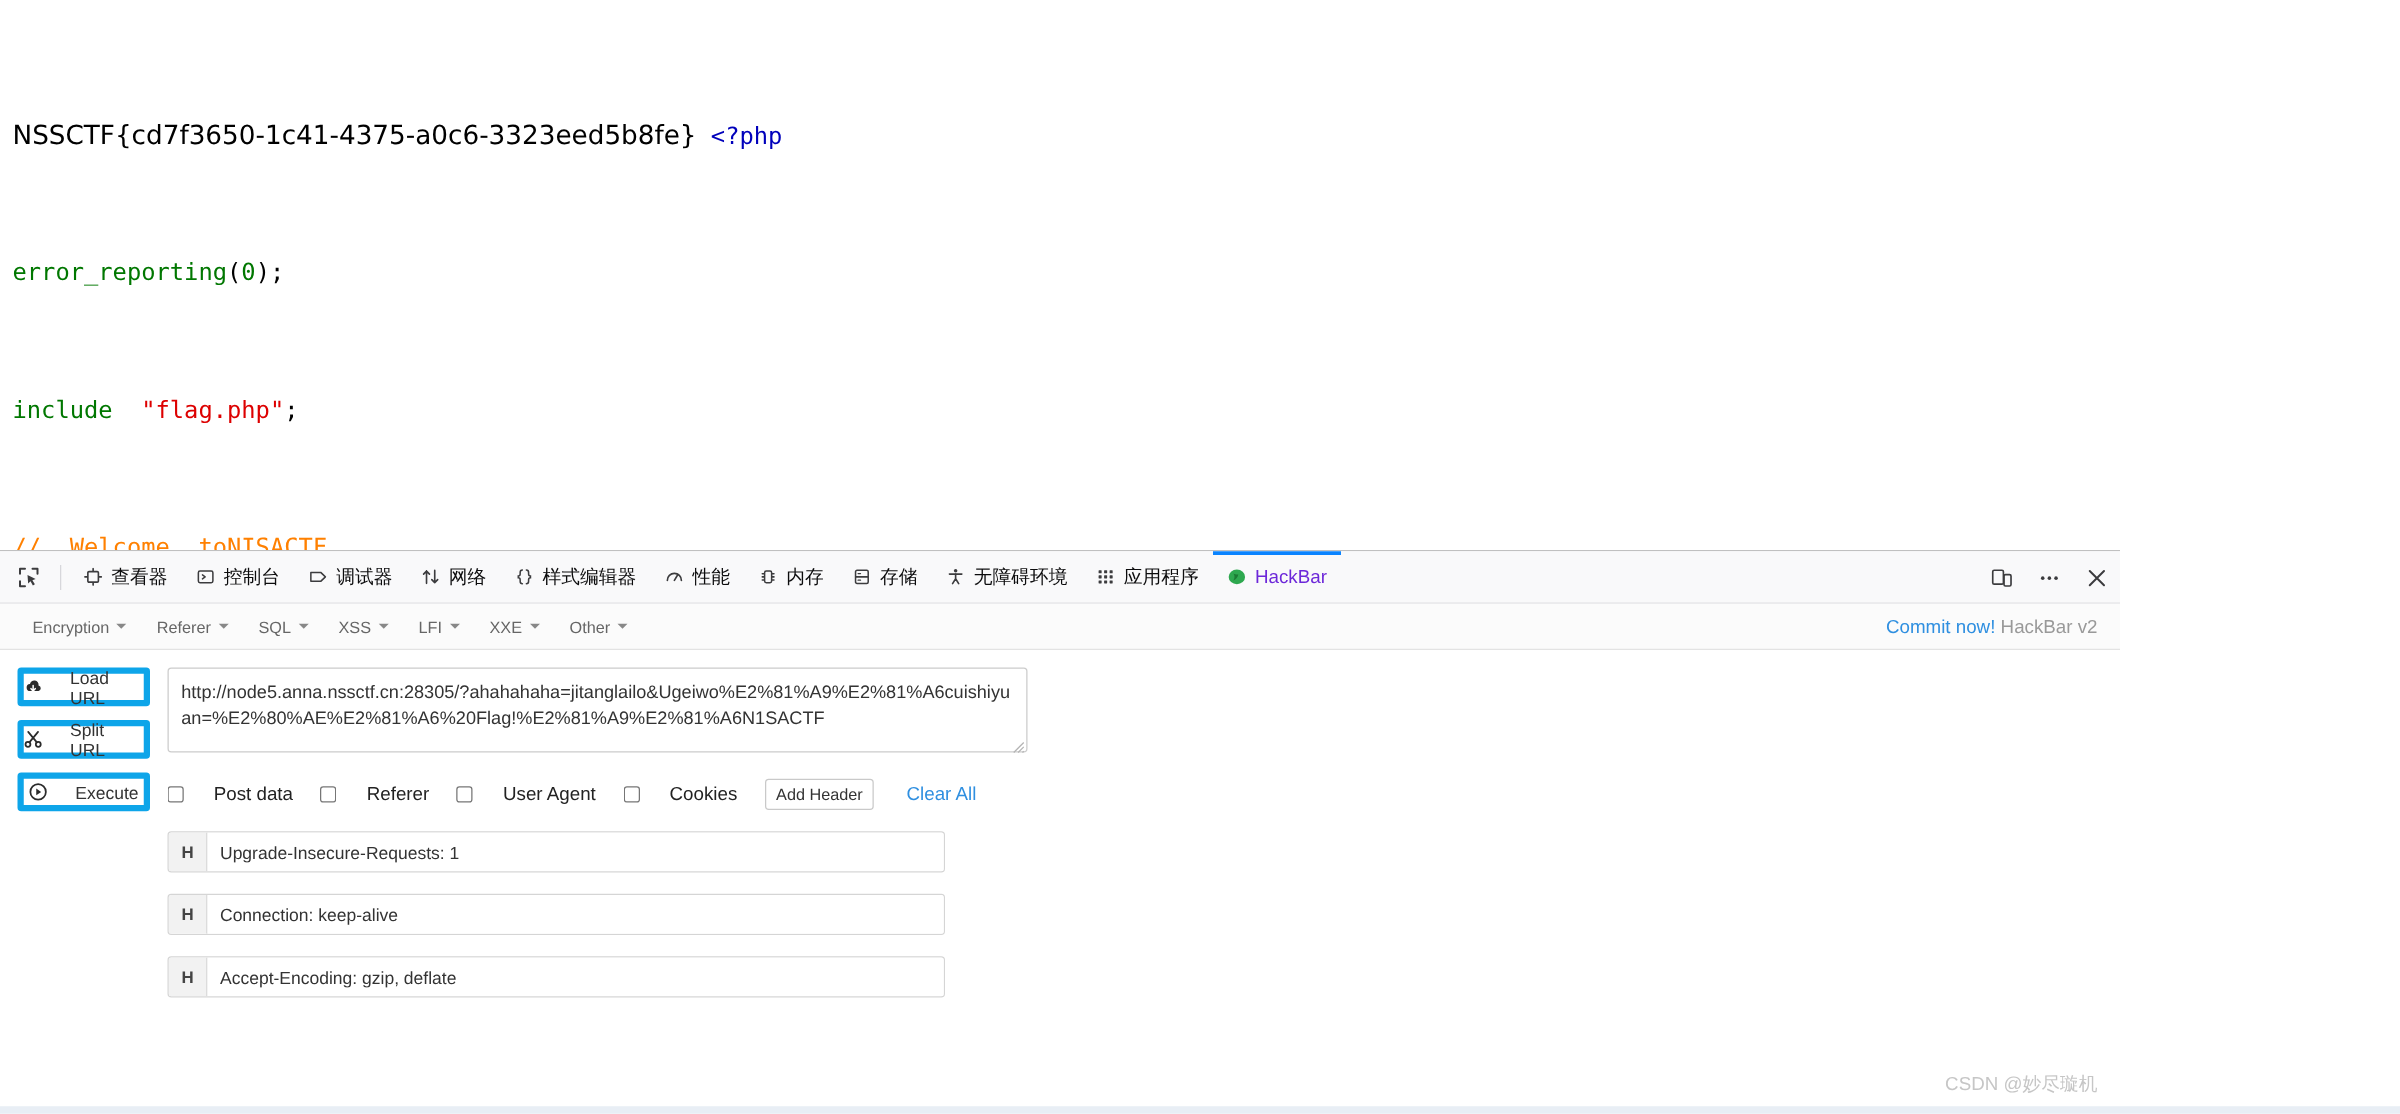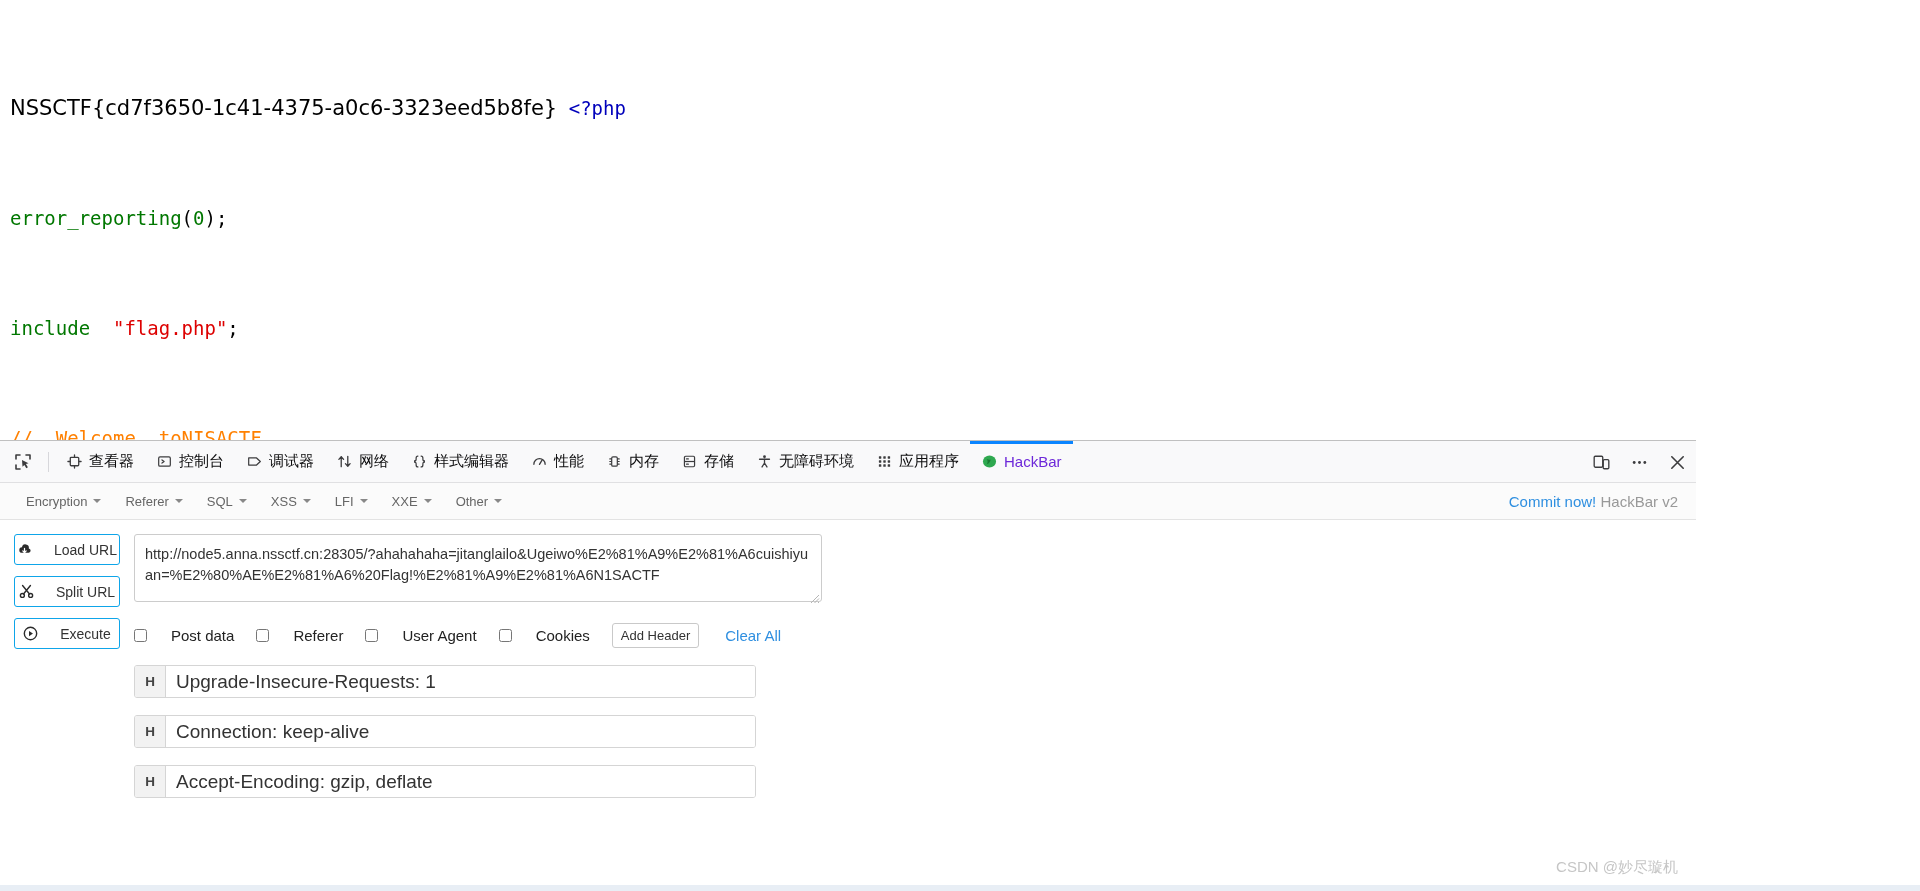--- a/index.html
+++ b/index.html
@@ -150,21 +150,21 @@
   }
   .hb-leftcol {
     width: 106px;
     display: flex;
     flex-direction: column;
     gap: 11px;
     flex: 0 0 auto;
   }
   .hb-btn {
     height: 31px;
-    border: 1px solid #0ea5e9;
+    border: 5px solid #0ea5e9;
     border-radius: 3px;
     background: #ffffff;
     font-size: 14px;
     color: #333;
     display: flex;
     align-items: center;
     justify-content: center;
     gap: 22px;
     cursor: pointer;
   }
@@ -256,21 +256,21 @@
     justify-content: center;
     font-size: 13.5px;
     font-weight: bold;
     color: #444;
   }
   .hb-hval {
     flex: 1;
     border: none;
     outline: none;
     padding: 0 10px;
-    font-size: 19px;
+    font-size: 14px;
     color: #333;
     background: #fff;
     font-family: "Liberation Sans", sans-serif;
   }
 
   
   .watermark {
     position: absolute;
     right: 18px;
     bottom: 14px;

